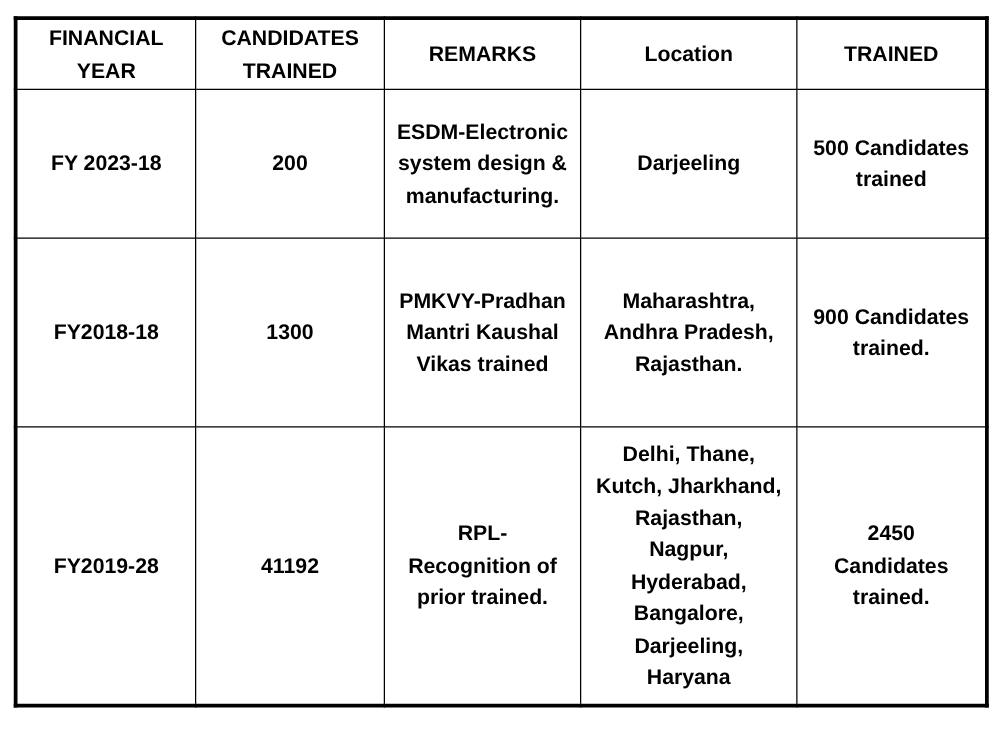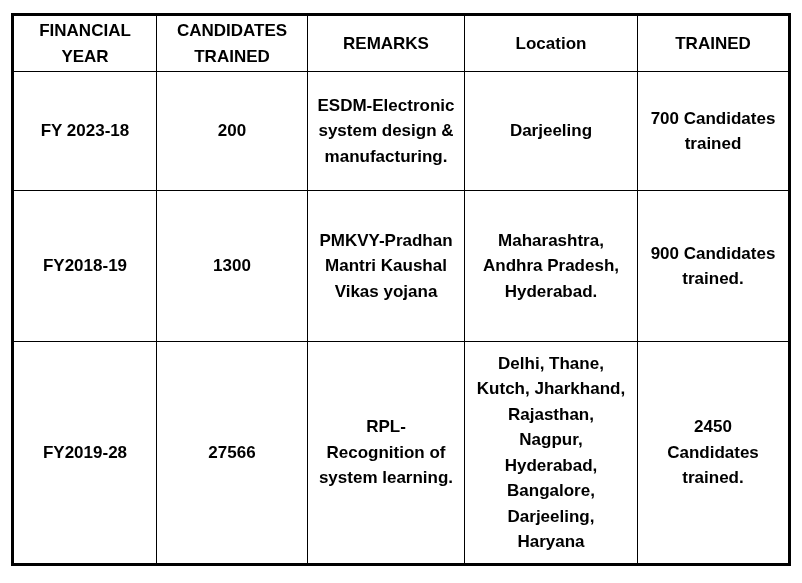--- a/index.html
+++ b/index.html
@@ -59,41 +59,41 @@
         <th>Location</th>
         <th>TRAINED</th>
       </tr>
       <tr style="height:119px">
         <td>FY 2023-18</td>
         <td>200</td>
         <td>ESDM-Electronic
 system design &amp;
 manufacturing.</td>
         <td>Darjeeling</td>
-        <td>700 Candidates
+        <td>500 Candidates
 trained</td>
       </tr>
       <tr style="height:151px">
-        <td>FY2018-19</td>
+        <td>FY2018-18</td>
         <td>1300</td>
         <td>PMKVY-Pradhan
 Mantri Kaushal
-Vikas yojana</td>
+Vikas trained</td>
         <td>Maharashtra,
 Andhra Pradesh,
-Hyderabad.</td>
+Rajasthan.</td>
         <td>900 Candidates
 trained.</td>
       </tr>
       <tr style="height:223px">
         <td>FY2019-28</td>
-        <td>27566</td>
+        <td>41192</td>
         <td>RPL-
 Recognition of
-system learning.</td>
+prior trained.</td>
         <td>Delhi, Thane,
 Kutch, Jharkhand,
 Rajasthan,
 Nagpur,
 Hyderabad,
 Bangalore,
 Darjeeling,
 Haryana</td>
         <td>2450
 Candidates

